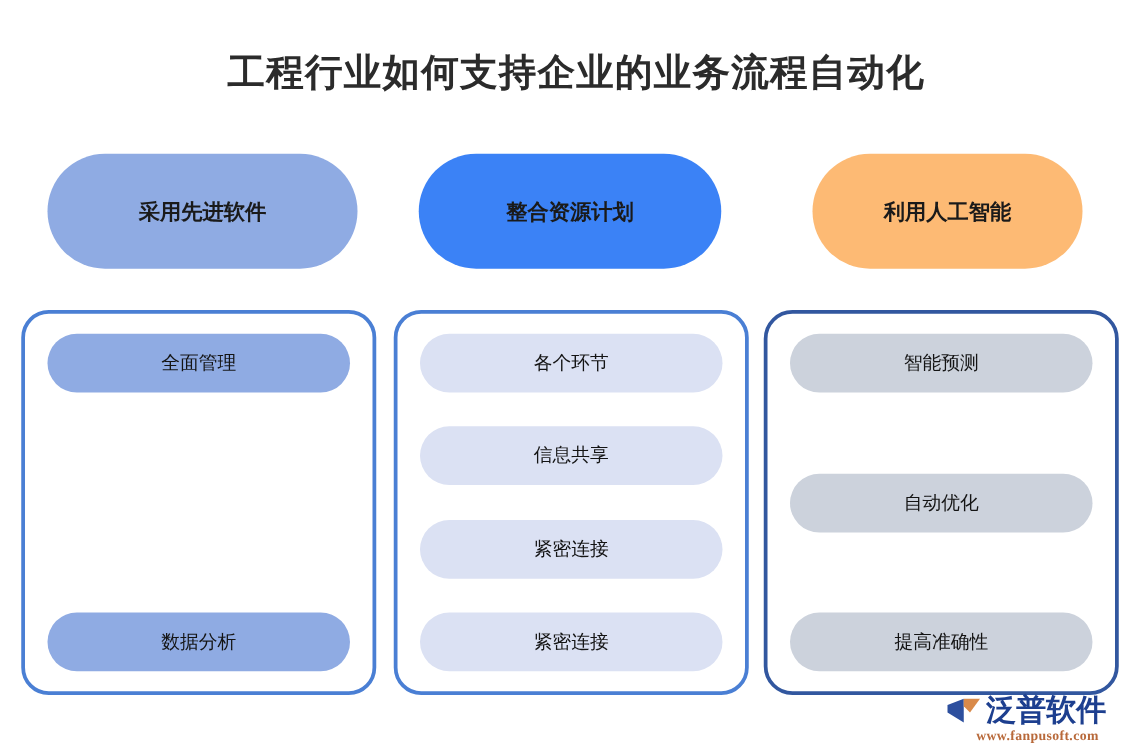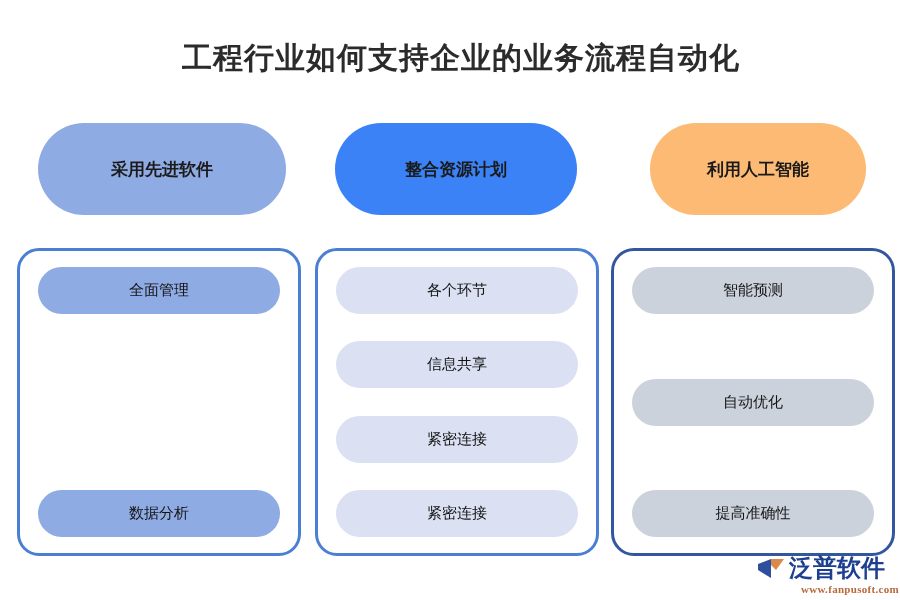--- a/index.html
+++ b/index.html
@@ -166,21 +166,21 @@
     font-weight: bold;
     color: #1d3f8f;
     letter-spacing: 0px;
     white-space: nowrap;
   }
   .brand-url {
     font-size: 11px;
     color: #b8693a;
     letter-spacing: 0.3px;
     margin-top: -1px;
-    margin-left: 44px;
+    margin-left: 24px;
     white-space: nowrap;
     font-family: "Liberation Serif", "DejaVu Serif", serif;
     font-weight: bold;
   }
 </style>
 </head>
 <body>
 
 <div class="page">
 

